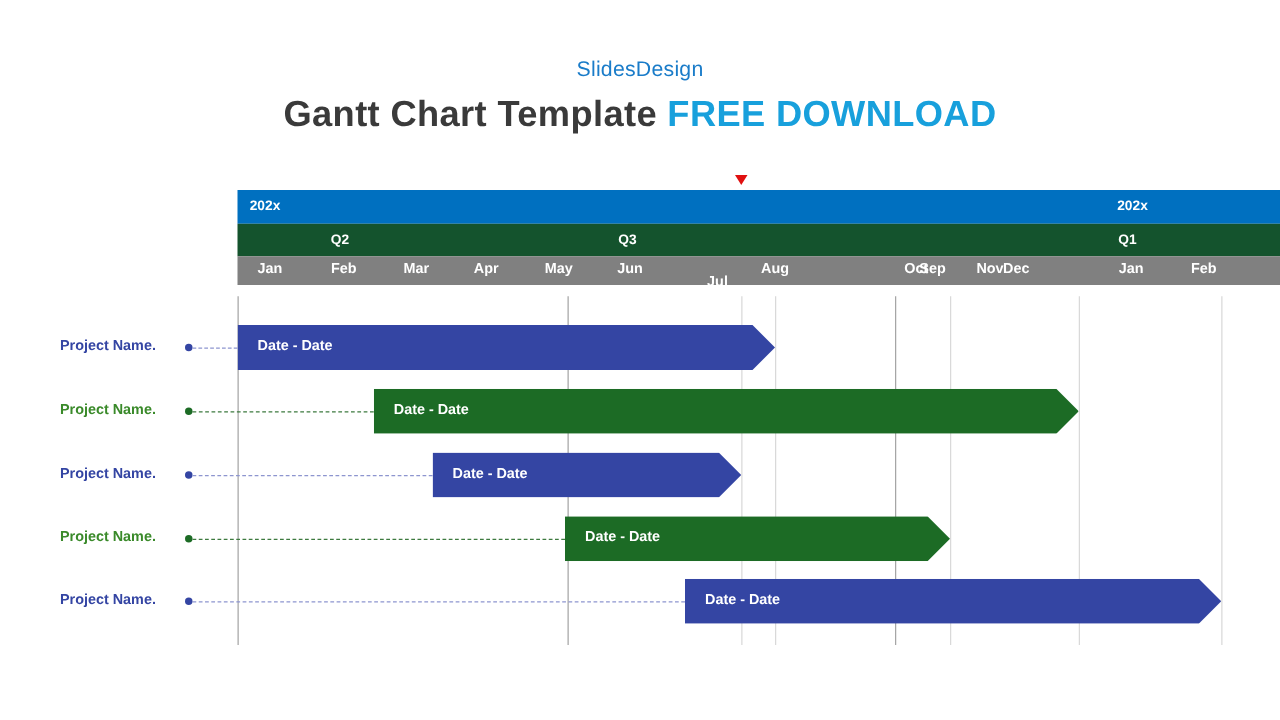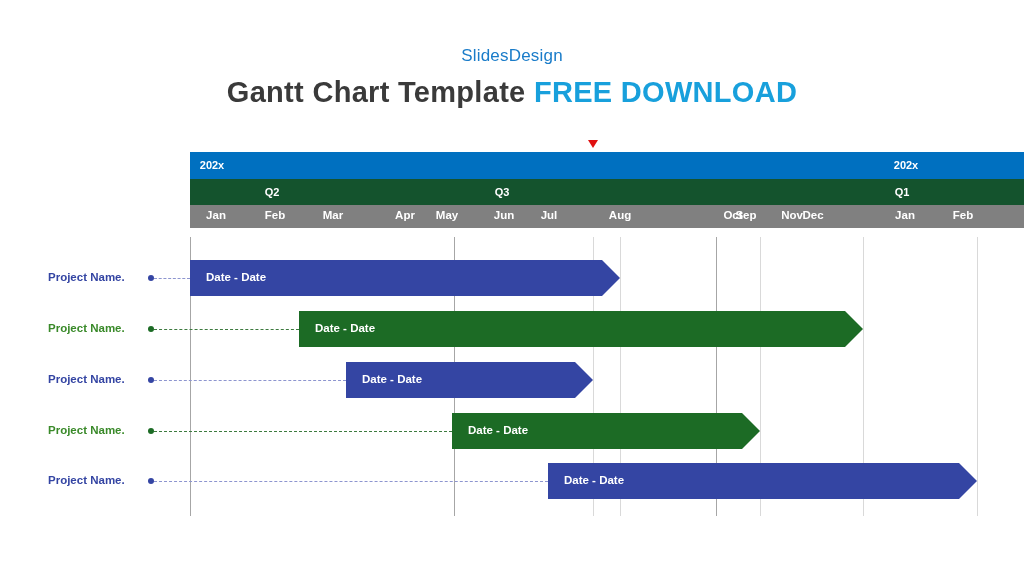--- a/index.html
+++ b/index.html
@@ -49,24 +49,24 @@
 <div class="hdr hdr-q" id="qRow">
     <span class="hdr-lbl" style="left: 82px;">Q2</span>
     <span class="hdr-lbl" style="left: 312px;">Q3</span>
     <span class="hdr-lbl" style="left: 560px; margin-top: 48px;">Q4</span>
     <span class="hdr-lbl" style="left: 712px;">Q1</span>
   </div>
 <div class="hdr hdr-m" id="mRow">
     <span class="hdr-lbl" style="left: 26px;">Jan</span>
     <span class="hdr-lbl" style="left: 85px;">Feb</span>
     <span class="hdr-lbl" style="left: 143px;">Mar</span>
-    <span class="hdr-lbl" style="left: 199px; margin-left: 16px;">Apr</span>
+    <span class="hdr-lbl" style="left: 199px;">Apr</span>
     <span class="hdr-lbl" style="left: 257px;">May</span>
     <span class="hdr-lbl" style="left: 314px;">Jun</span>
-    <span class="hdr-lbl" style="left: 359px;">Jul</span>
+    <span class="hdr-lbl" style="left: 384px; margin-top: 11px;">Jul</span>
     <span class="hdr-lbl" style="left: 430px;">Aug</span>
     <span class="hdr-lbl" style="left: 512px; margin-left: 44px;">Sep</span>
     <span class="hdr-lbl" style="left: 543px;">Oct</span>
     <span class="hdr-lbl" style="left: 602px;">Nov</span>
     <span class="hdr-lbl" style="left: 623px;">Dec</span>
     <span class="hdr-lbl" style="left: 715px;">Jan</span>
     <span class="hdr-lbl" style="left: 773px;">Feb</span>
   </div>
 
 <div id="gridLayer">

